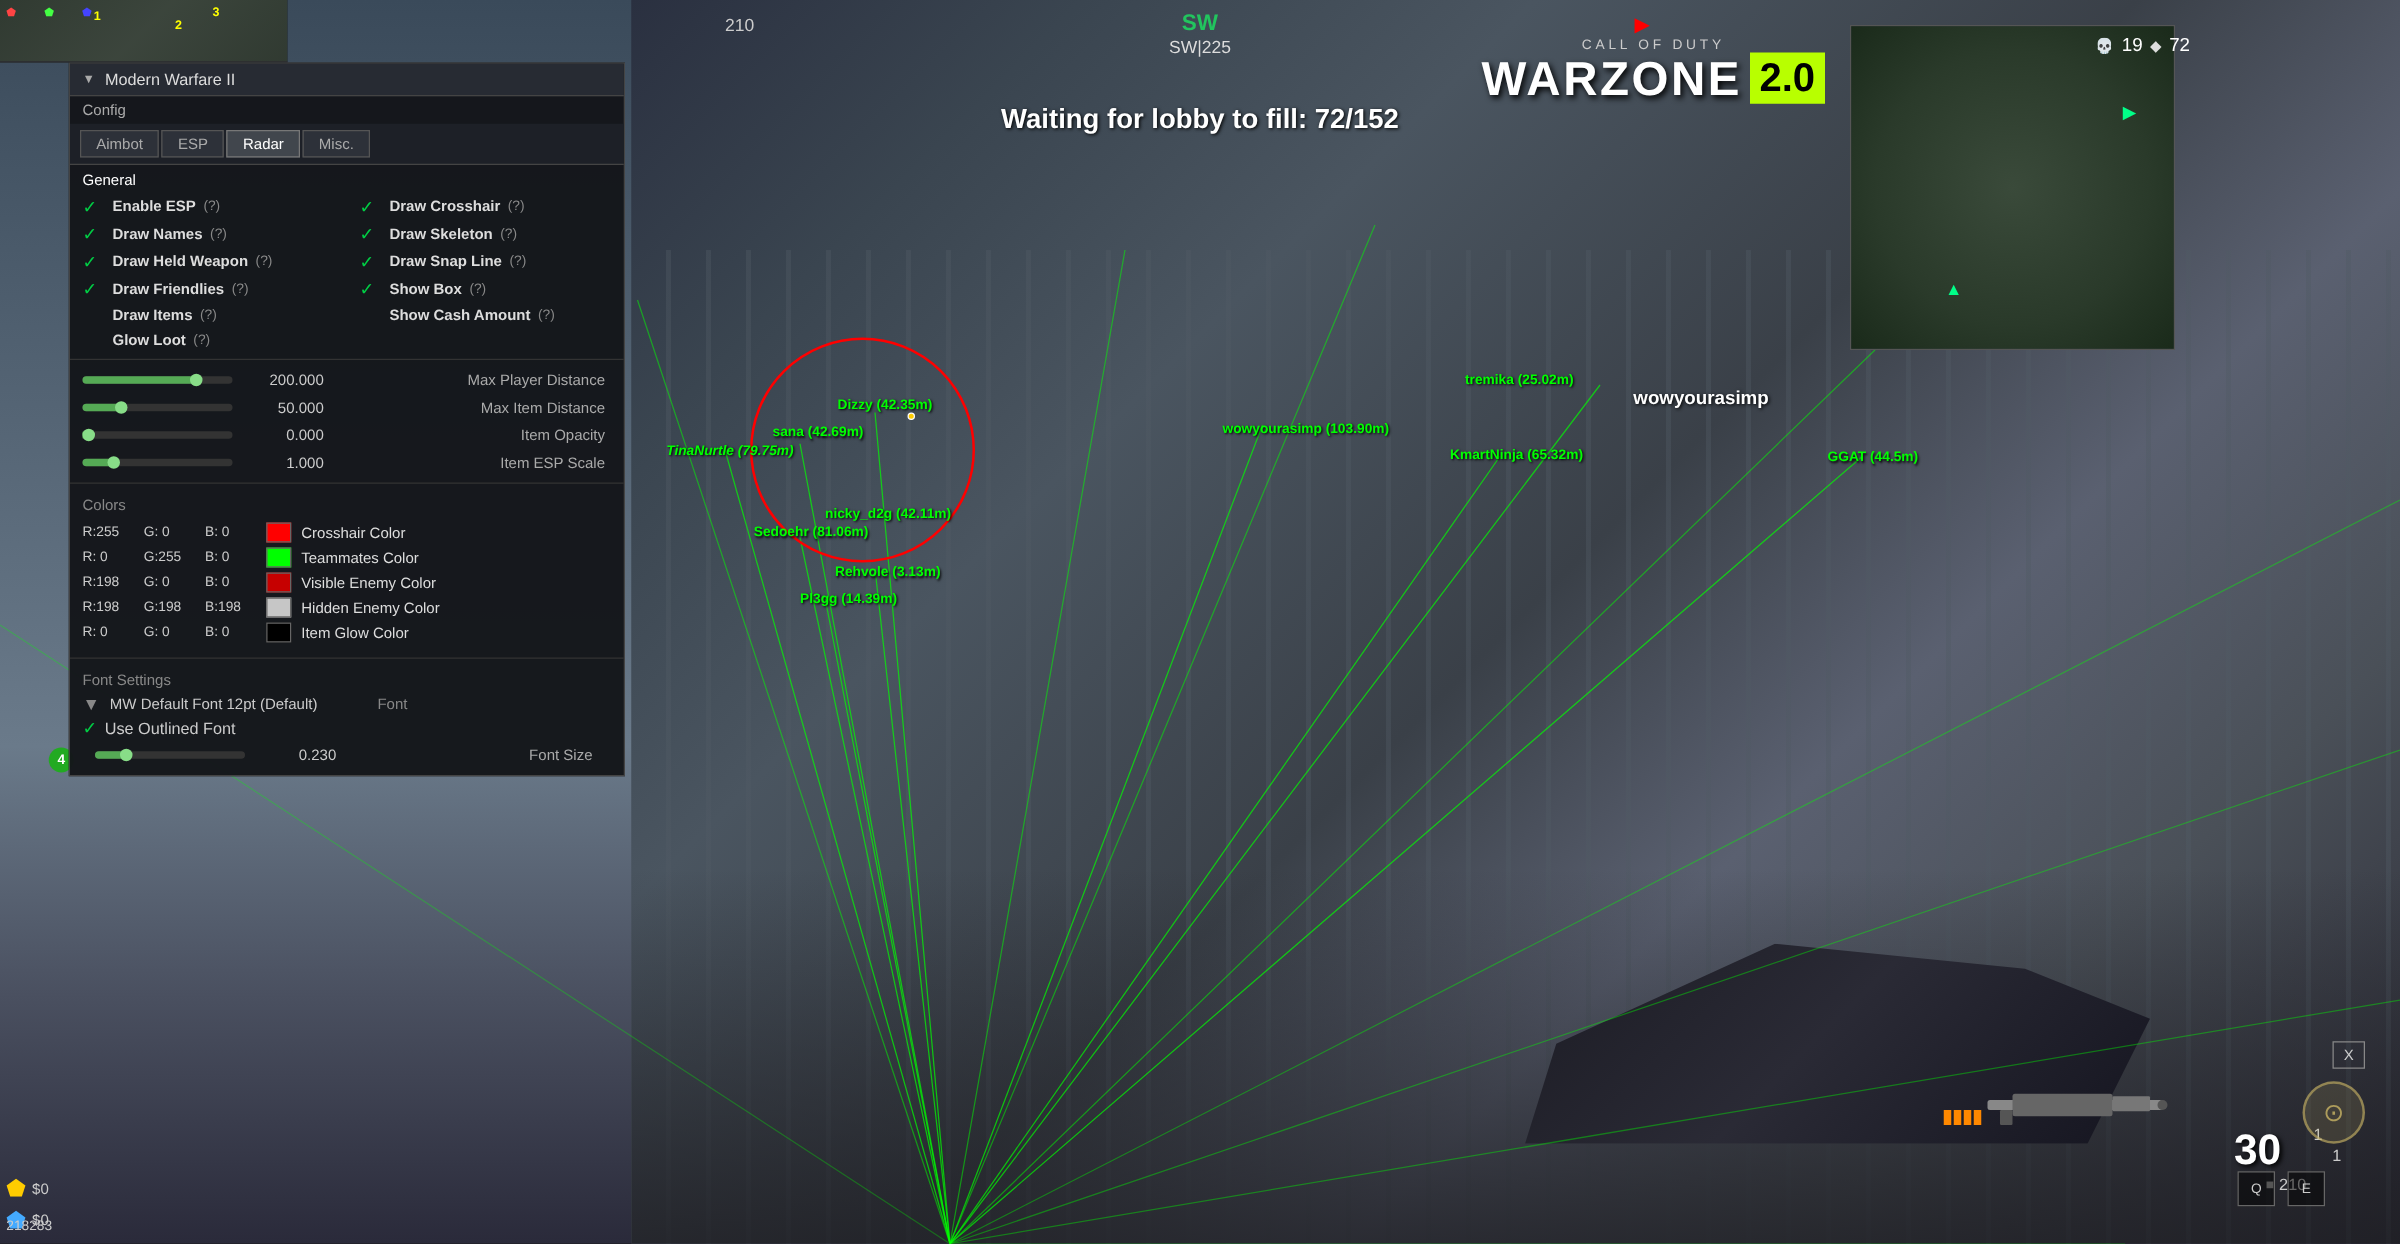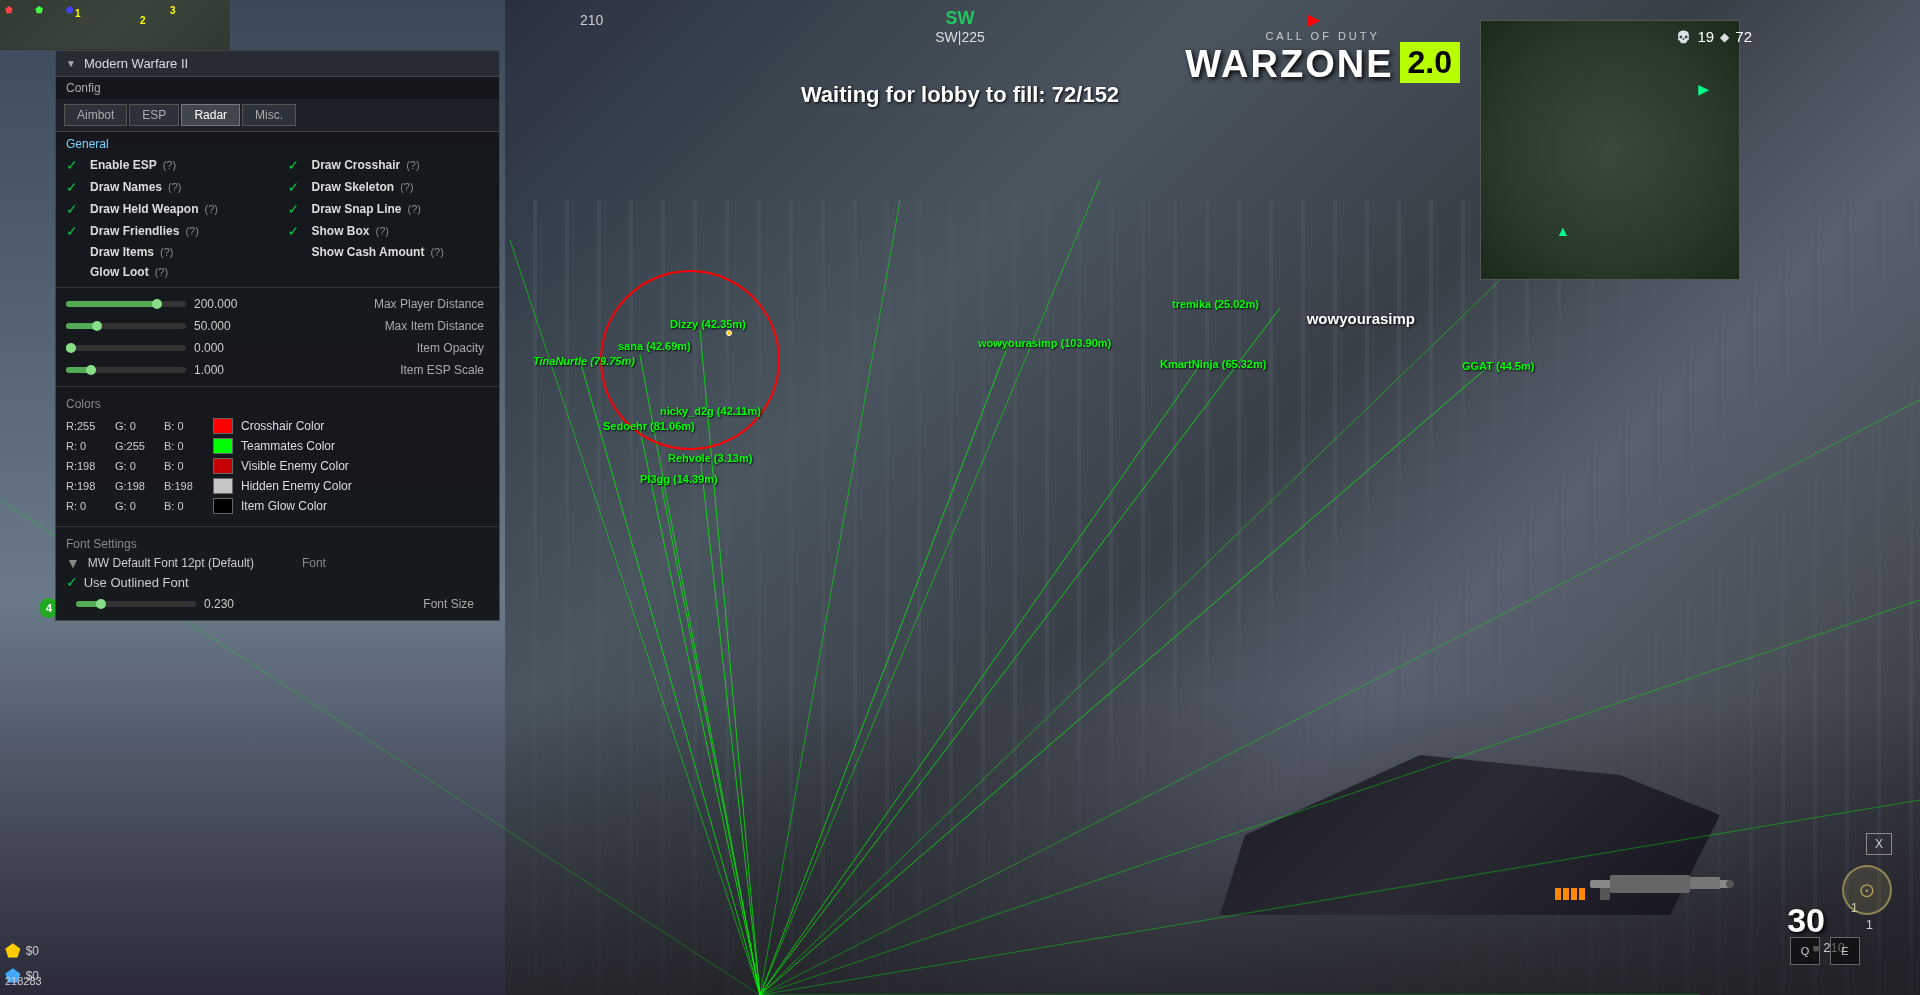--- a/index.html
+++ b/index.html
@@ -214,21 +214,21 @@
 
     .panel-tab.active {
       background: rgba(70, 74, 82, 0.9);
       color: #fff;
       border-color: #777;
     }
 
     .section-label {
       padding: 5px 10px 3px;
       font-size: 12px;
-      color: #7dd3fc;
+      color: #ffffff;
     }
 
     .option-row {
       display: flex;
       align-items: center;
       padding: 3px 10px;
       gap: 6px;
     }
 
     .option-row .check {
@@ -294,21 +294,21 @@
       background: #88dd88;
       border-radius: 50%;
       position: absolute;
       top: -2px;
     }
 
     .slider-value {
       width: 65px;
       color: #ccc;
       font-size: 12px;
-      text-align: left;
+      text-align: right;
     }
 
     .slider-name {
       flex: 1;
       color: #aaa;
       font-size: 12px;
       text-align: right;
       padding-right: 5px;
     }
 

